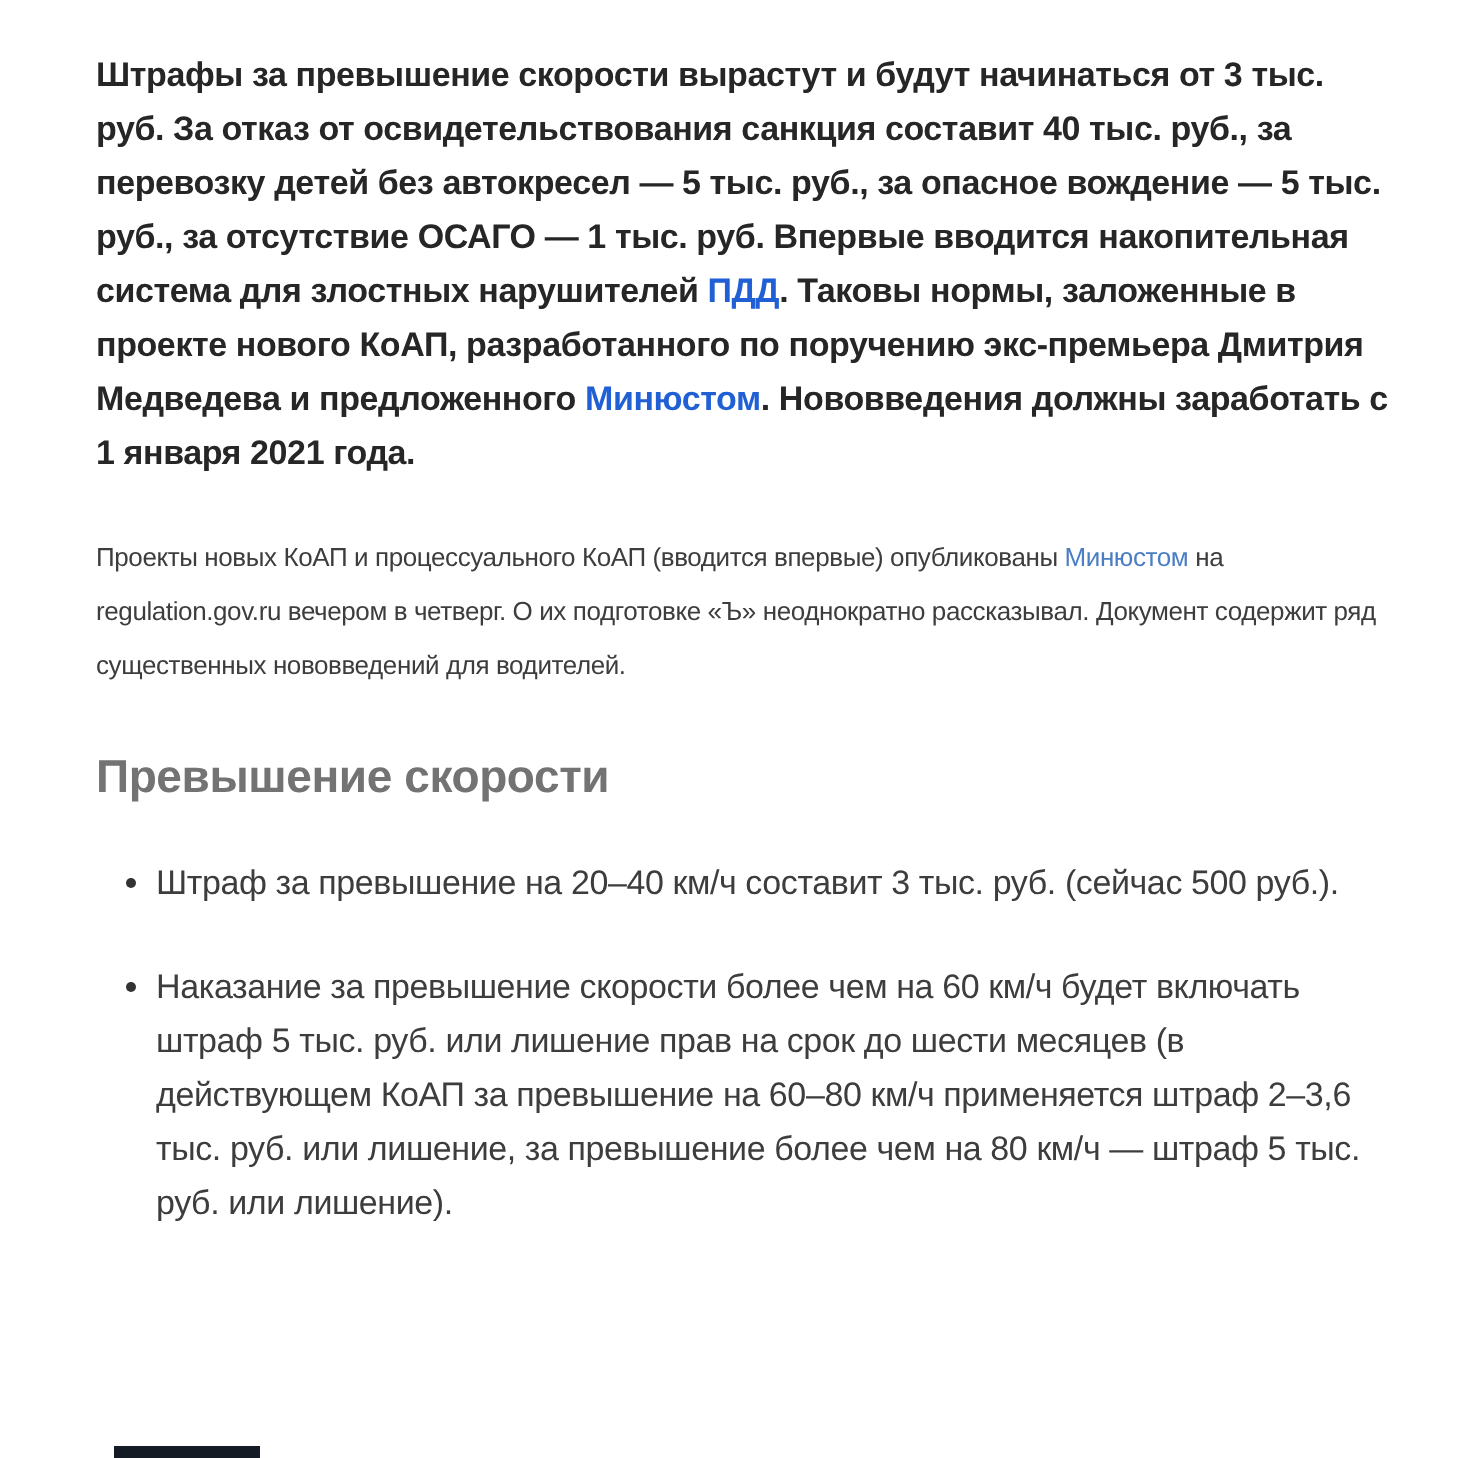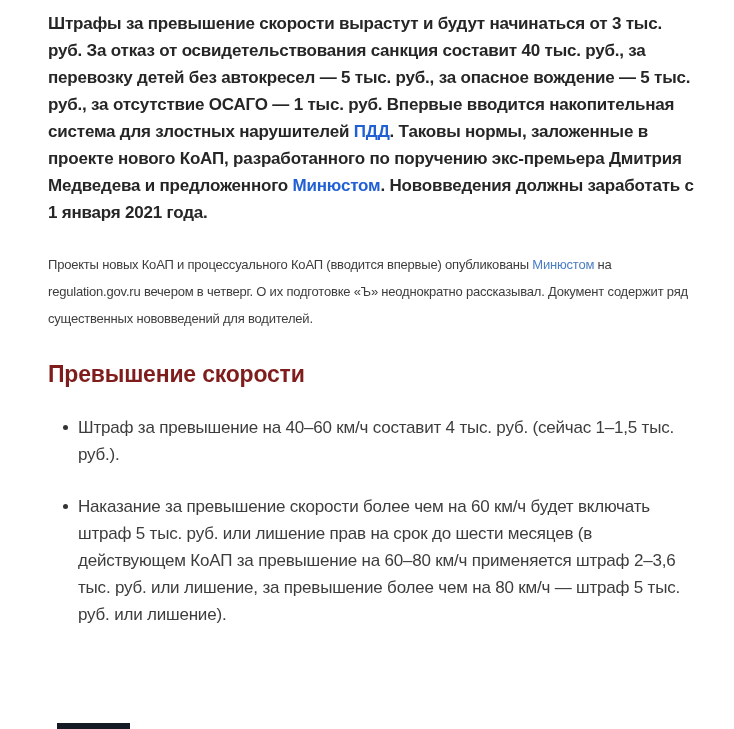--- a/index.html
+++ b/index.html
@@ -9,21 +9,21 @@
   }
   body {
     width: 734px;
     height: 729px;
     overflow: hidden;
     position: relative;
     font-family: "Liberation Sans", "DejaVu Sans", sans-serif;
     -webkit-font-smoothing: antialiased;
   }
   .article {
-    padding: 10px 38px 0 48px;
+    padding: 24px 38px 0 48px;
     max-width: 650px;
     box-sizing: content-box;
   }
   p.lead {
     margin: 0 0 25px 0;
     font-size: 17px;
     line-height: 27px;
     font-weight: 700;
     color: #262626;
     letter-spacing: -0.2px;
@@ -40,21 +40,21 @@
     text-decoration: none;
     cursor: pointer;
   }
   p.lead a.inline-link   { color: #2160d4; font-weight: 700; }
   p.intro a.inline-link  { color: #4a7dc4; font-weight: 400; }
   h2.section-heading {
     margin: 0 0 26px 0;
     font-size: 23px;
     line-height: 28px;
     font-weight: 700;
-    color: #7f1d1d;
+    color: #737373;
     letter-spacing: -0.2px;
   }
   ul.bullet-list {
     list-style: none;
     margin: 0;
     padding: 0 0 0 30px;
   }
   ul.bullet-list li {
     position: relative;
     margin: 0 0 25px 0;
@@ -87,20 +87,20 @@
 
 <main class="article">
 
   <p class="lead"><span>Штрафы за превышение скорости вырастут и будут начинаться от 3 тыс. руб. За отказ от освидетельствования санкция составит 40 тыс. руб., за перевозку детей без автокресел — 5 тыс. руб., за опасное вождение — 5 тыс. руб., за отсутствие ОСАГО — 1 тыс. руб. Впервые вводится накопительная система для злостных нарушителей </span><a class="inline-link" href="#">ПДД</a><span>. Таковы нормы, заложенные в проекте нового КоАП, разработанного по поручению экс-премьера Дмитрия Медведева и предложенного </span><a class="inline-link" href="#">Минюстом</a><span>. Нововведения должны заработать с 1 января 2021 года.</span></p>
 
   <p class="intro"><span>Проекты новых КоАП и процессуального КоАП (вводится впервые) опубликованы </span><a class="inline-link" href="#">Минюстом</a><span> на regulation.gov.ru вечером в четверг. О их подготовке «Ъ» неоднократно рассказывал. Документ содержит ряд существенных нововведений для водителей.</span></p>
 
   <h2 class="section-heading">Превышение скорости</h2>
 
   <ul class="bullet-list">
-    <li>Штраф за превышение на 40–60 км/ч составит 4 тыс. руб. (сейчас 1–1,5 тыс. руб.).</li>
+    <li>Штраф за превышение на 20–40 км/ч составит 3 тыс. руб. (сейчас 500 руб.).</li>
     <li>Наказание за превышение скорости более чем на 60 км/ч будет включать штраф 5 тыс. руб. или лишение прав на срок до шести месяцев (в действующем КоАП за превышение на 60–80 км/ч применяется штраф 2–3,6 тыс. руб. или лишение, за превышение более чем на 80 км/ч — штраф 5 тыс. руб. или лишение).</li>
 
   </ul>
 
 </main>
 
 <div class="cutoff-bar"></div>
 
 </body></html>

